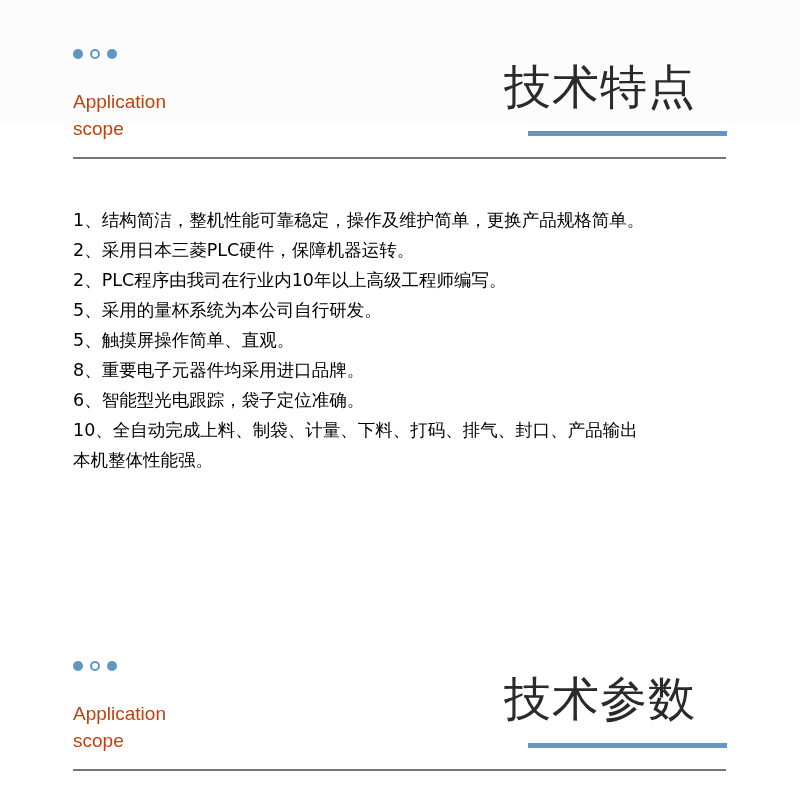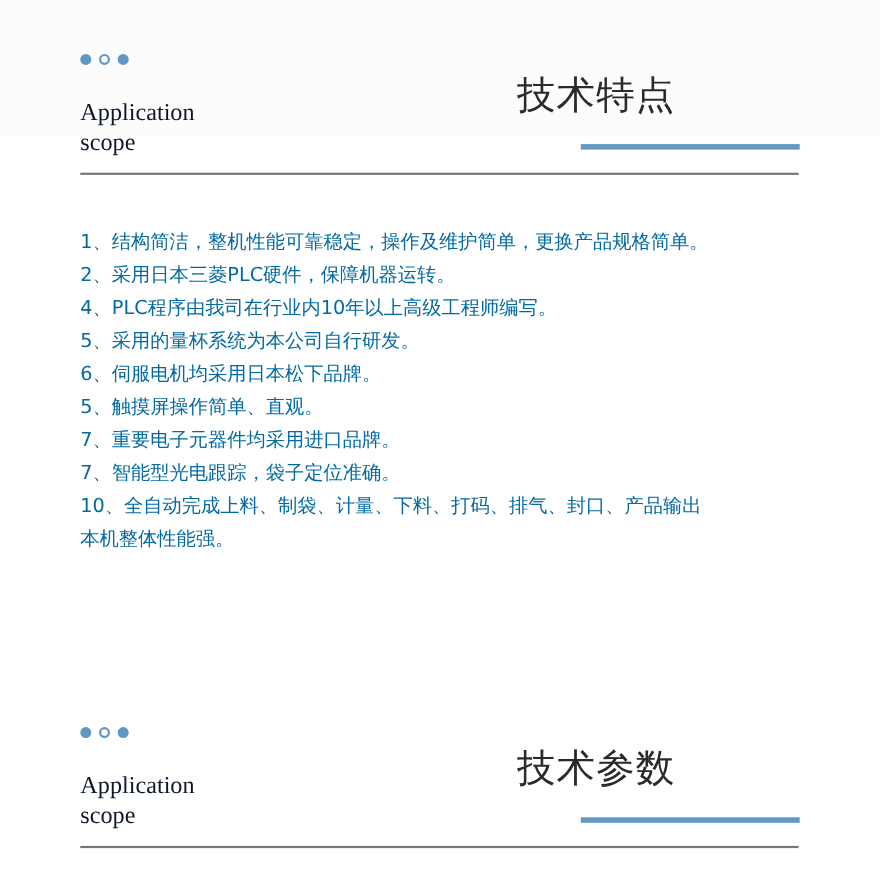--- a/index.html
+++ b/index.html
@@ -21,33 +21,33 @@
     .section-header.s1 { top: 0; }
     .section-header.s2 { top: 612px; }
 
     .dots { position: absolute; left: 73px; top: 49px; height: 10px; display: flex; gap: 7px; }
     .dot { width: 10px; height: 10px; border-radius: 50%; }
     .dot.filled { background: #5e96c4; }
     .dot.hollow { background: #ffffff; border: 2px solid #5e96c4; }
 
     .subtitle {
       position: absolute; left: 73px; top: 88px;
-      font-family: Liberation Serif, serif;
-      font-size: 22px; line-height: 27px;
-      color: #0f172a;
+      font-family: Liberation Sans, sans-serif;
+      font-size: 19px; line-height: 27px;
+      color: #c2410c;
       white-space: pre-line;
     }
 
     .title {
       position: absolute; right: 70px; top: 57px;
       font-family: "DejaVu Sans", sans-serif;
-      font-size: 35px; line-height: 60px;
+      font-size: 47px; line-height: 60px;
       color: #2a2a2a;
       letter-spacing: 1px;
-      text-align: left;
+      text-align: center;
       width: 260px;
     }
 
     .accent-bar {
       position: absolute; left: 528px; top: 131px; width: 199px; height: 5px;
       background: #6199c4;
     }
 
     .rule {
       position: absolute; left: 73px; top: 157px; width: 653px; height: 2px;
@@ -55,21 +55,21 @@
     }
 
     .features {
       position: absolute; left: 73px; top: 205px; width: 660px;
       list-style: none;
     }
     .features li {
       font-family: "DejaVu Sans", sans-serif;
       font-size: 17.5px;
       line-height: 30px;
-      color: #0369a1;
+      color: #000000;
       letter-spacing: 0px;
     }
   </style>
 </head>
 <body>
 
 <div class="page">
   <div class="top-band"></div>
 
   <div class="section-header s1">
@@ -81,26 +81,25 @@
     <div class="subtitle">Application
 scope</div>
     <div class="title">技术特点</div>
     <div class="accent-bar"></div>
     <div class="rule"></div>
   </div>
 
   <ul class="features">
     <li>1、结构简洁，整机性能可靠稳定，操作及维护简单，更换产品规格简单。</li>
     <li>2、采用日本三菱PLC硬件，保障机器运转。</li>
-    <li>4、PLC程序由我司在行业内10年以上高级工程师编写。</li>
+    <li>2、PLC程序由我司在行业内10年以上高级工程师编写。</li>
     <li>5、采用的量杯系统为本公司自行研发。</li>
-    <li>6、伺服电机均采用日本松下品牌。</li>
     <li>5、触摸屏操作简单、直观。</li>
-    <li>7、重要电子元器件均采用进口品牌。</li>
-    <li>7、智能型光电跟踪，袋子定位准确。</li>
+    <li>8、重要电子元器件均采用进口品牌。</li>
+    <li>6、智能型光电跟踪，袋子定位准确。</li>
     <li>10、全自动完成上料、制袋、计量、下料、打码、排气、封口、产品输出</li>
     <li>本机整体性能强。</li>
   </ul>
 
   <div class="section-header s2">
     <div class="dots">
       <span class="dot filled"></span>
       <span class="dot hollow"></span>
       <span class="dot filled"></span>
     </div>

